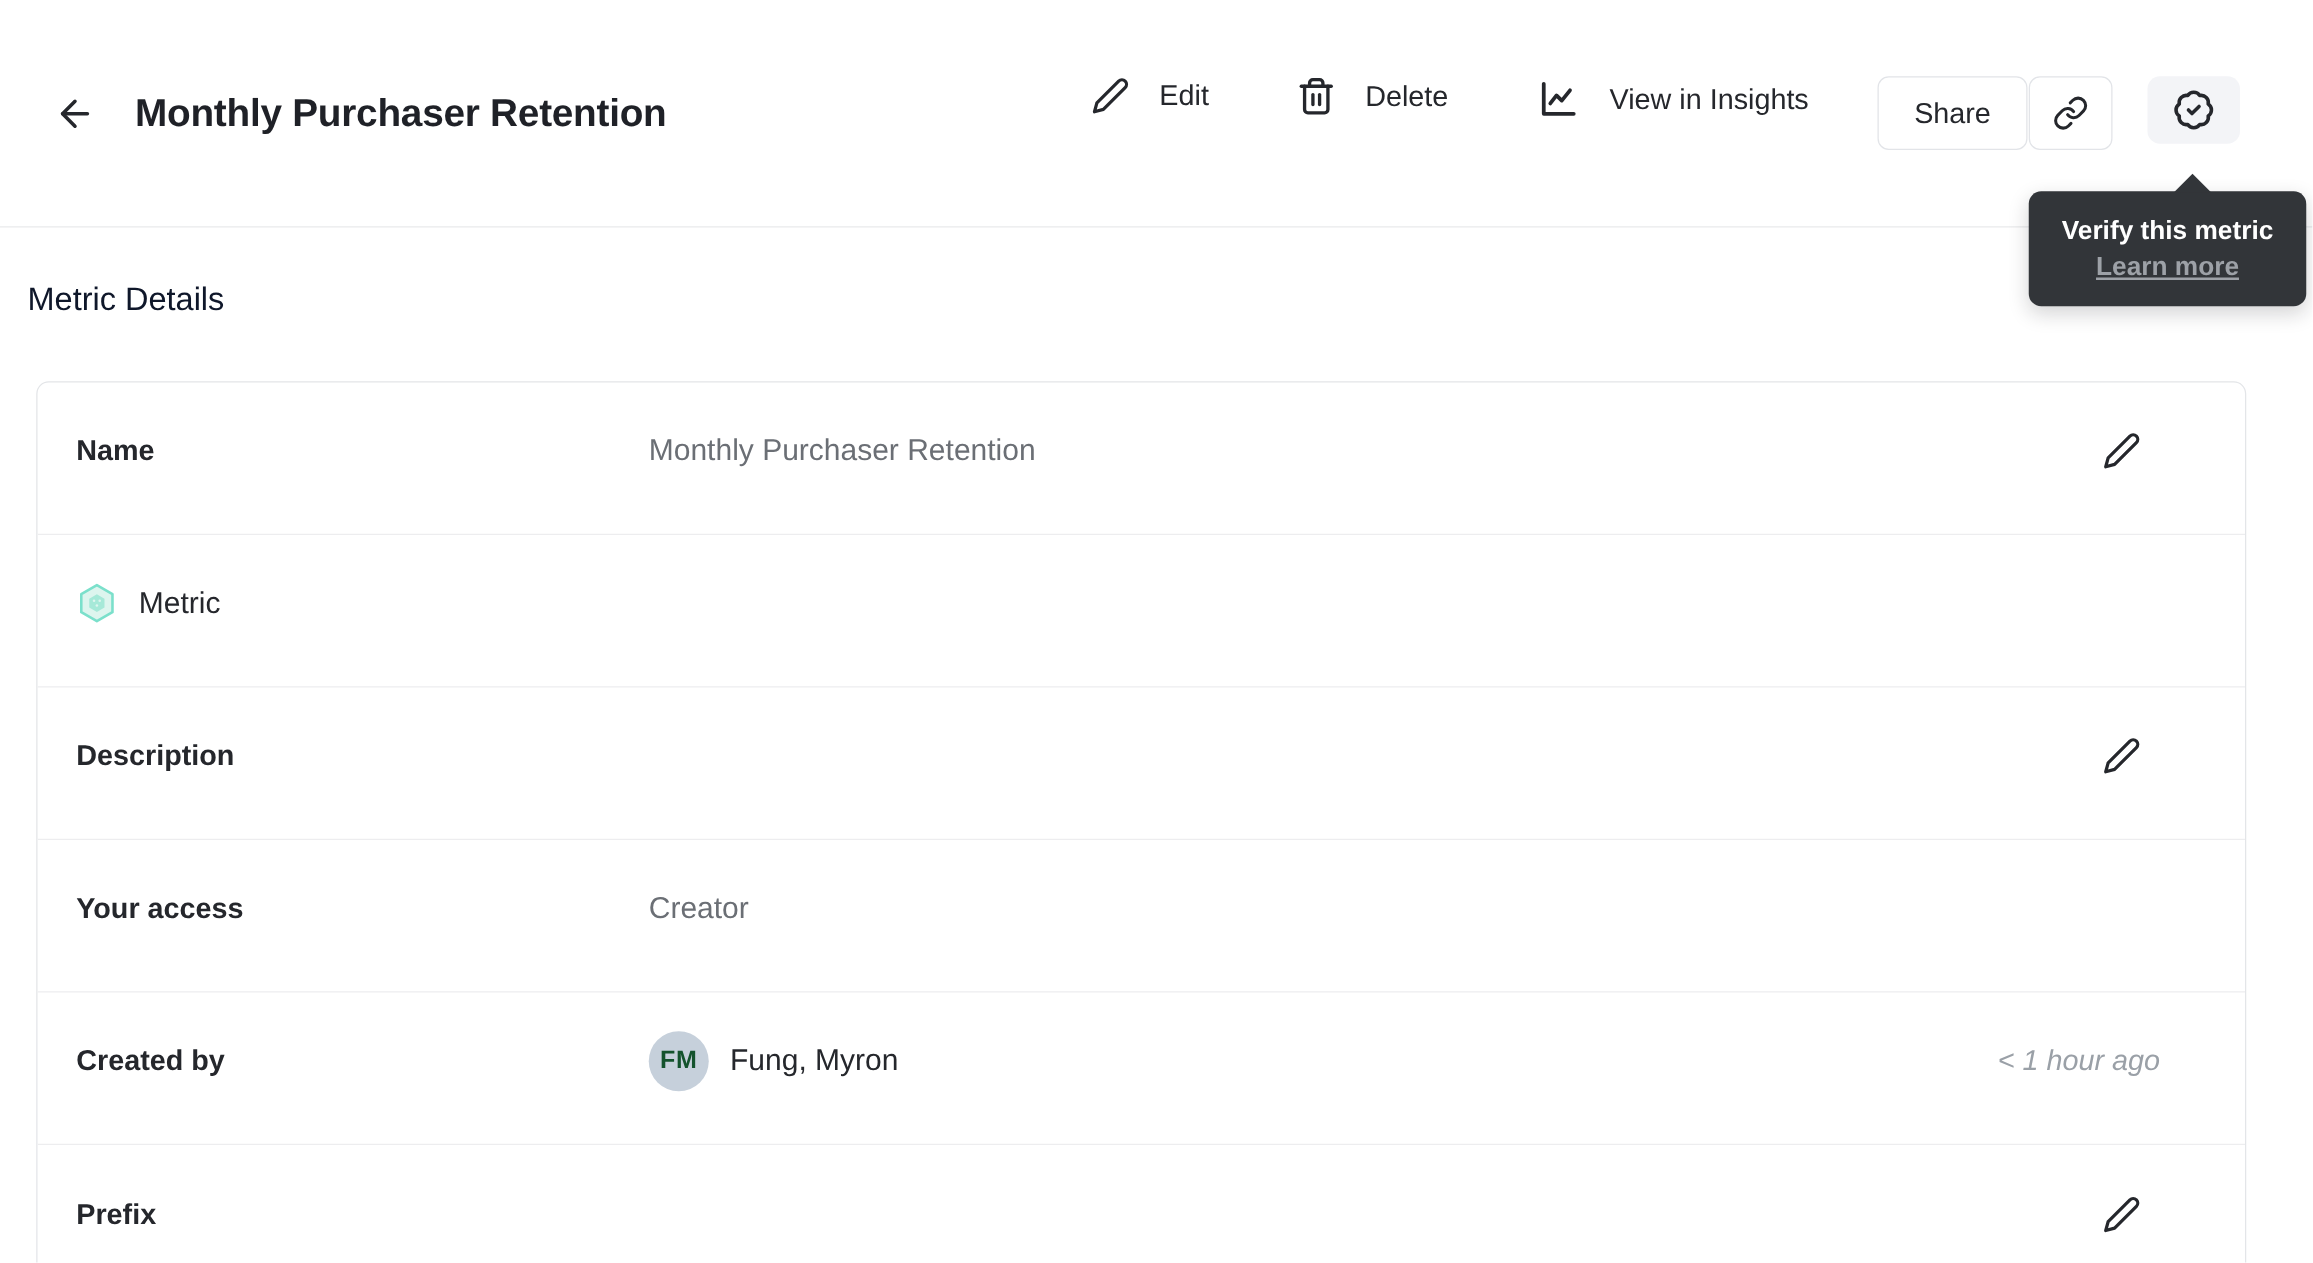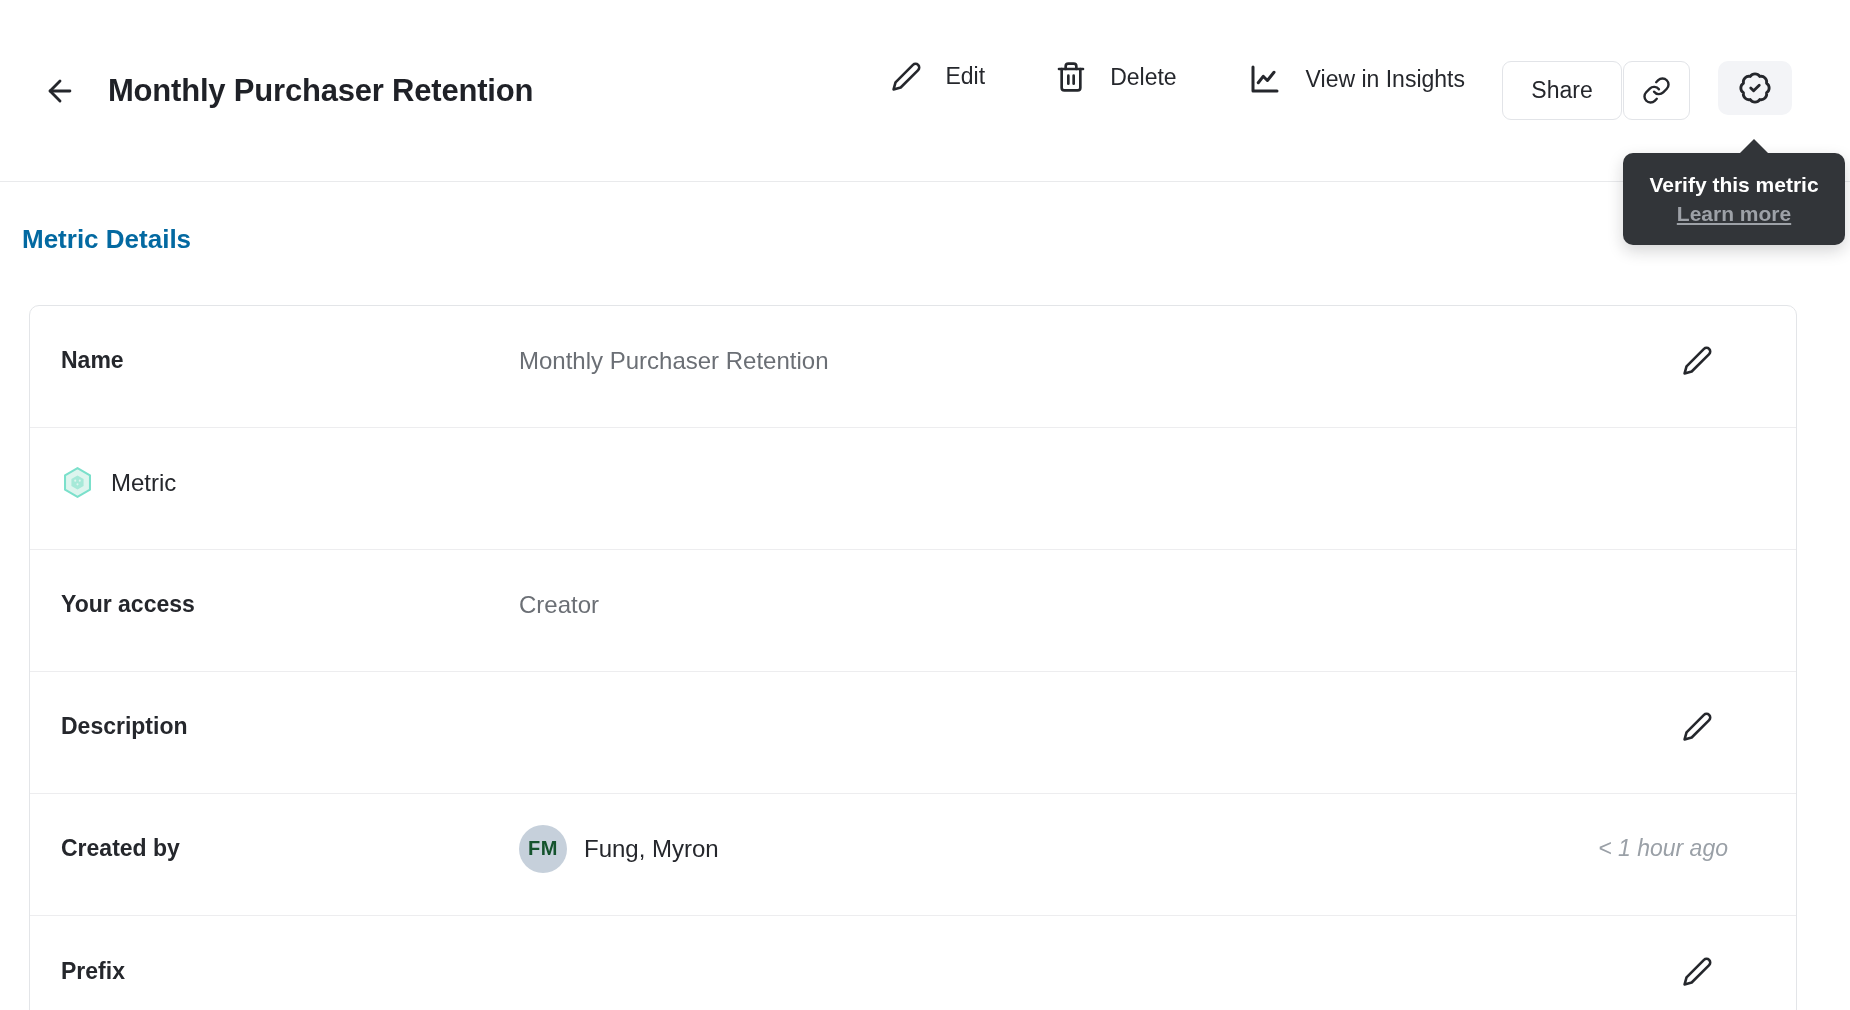--- a/index.html
+++ b/index.html
@@ -36,21 +36,21 @@
     margin-left:70px;
     font-size:23px; font-weight:500; color:#25272c;
     cursor:pointer; white-space:nowrap;
   }
   .action svg { flex:0 0 auto; }
   .btn {
     height:59px; display:flex; align-items:center; justify-content:center;
     background:#fff; border:1px solid #e2e4e8; border-radius:9px;
     font-size:23px; font-weight:500; color:#25272c; cursor:pointer;
   }
-  .share-btn { width:120px; margin-left:37px; }
+  .share-btn { width:120px; margin-left:55px; }
   .link-btn  { width:67px; margin-left:1px; }
   .verify-btn {
     width:74px; height:54px; margin-left:28px;
     display:flex; align-items:center; justify-content:center;
     background:#f3f4f7; border:none; border-radius:10px; cursor:pointer;
   }
 
   
   .tooltip {
     position:absolute; top:153px; right:5px; width:222px; height:92px;
@@ -63,21 +63,21 @@
     content:""; position:absolute; top:-14px; left:116px;
     border-left:15px solid transparent; border-right:15px solid transparent;
     border-bottom:15px solid #323539;
   }
   .tooltip-title { color:#ffffff; font-size:21px; font-weight:700; white-space:nowrap; }
   .tooltip-link  { color:#9da1a7; font-size:21px; font-weight:700; text-decoration:underline; cursor:pointer; }
 
   
   .section-heading {
     position:absolute; left:22px; top:224px;
-    font-size:26px; font-weight:700; color:#0369a1;text-align:right;
+    font-size:26px; font-weight:400; color:#0f172a;text-align:right;
   }
 
   .card {
     position:absolute; left:29px; top:305px; width:1768px;
     border:1px solid #e3e5e8; border-radius:10px;
     background:#fff; overflow:hidden;
   }
   .row {
     height:122px; display:flex; align-items:center;
     padding:0 68px 12px 31px;
@@ -195,37 +195,37 @@
         <polygon points="16,9.2 21.9,12.6 21.9,19.4 16,22.8 10.1,19.4 10.1,12.6" fill="#a6e9d8"></polygon>
         <circle cx="13.8" cy="14.2" r="1" fill="#def5ee"></circle>
         <circle cx="18.2" cy="14.2" r="1" fill="#def5ee"></circle>
         <circle cx="16" cy="17.8" r="1" fill="#def5ee"></circle>
       </svg>
       <span>Metric</span>
     </div>
   </div>
 
   <div class="row">
-    <div class="row-label">Your access</div>
-    <div class="row-value">Creator</div>
-  </div>
-
-  <div class="row">
     <div class="row-label">Description</div>
     <div class="row-value"></div>
     <div class="row-end">
       <div class="pencil-btn">
         <svg class="stroke-ic" width="31" height="31" viewBox="0 0 24 24">
           <path d="M17 3a2.828 2.828 0 1 1 4 4L7.5 20.5 2 22l1.5-5.5L17 3z"></path>
         </svg>
       </div>
     </div>
   </div>
 
   <div class="row">
+    <div class="row-label">Your access</div>
+    <div class="row-value">Creator</div>
+  </div>
+
+  <div class="row">
     <div class="row-label">Created by</div>
     <div class="row-value dark">
       <div class="avatar">FM</div>
       <span>Fung, Myron</span>
     </div>
     <div class="row-end">
       <span class="timestamp">&lt; 1 hour ago</span>
     </div>
   </div>
 

